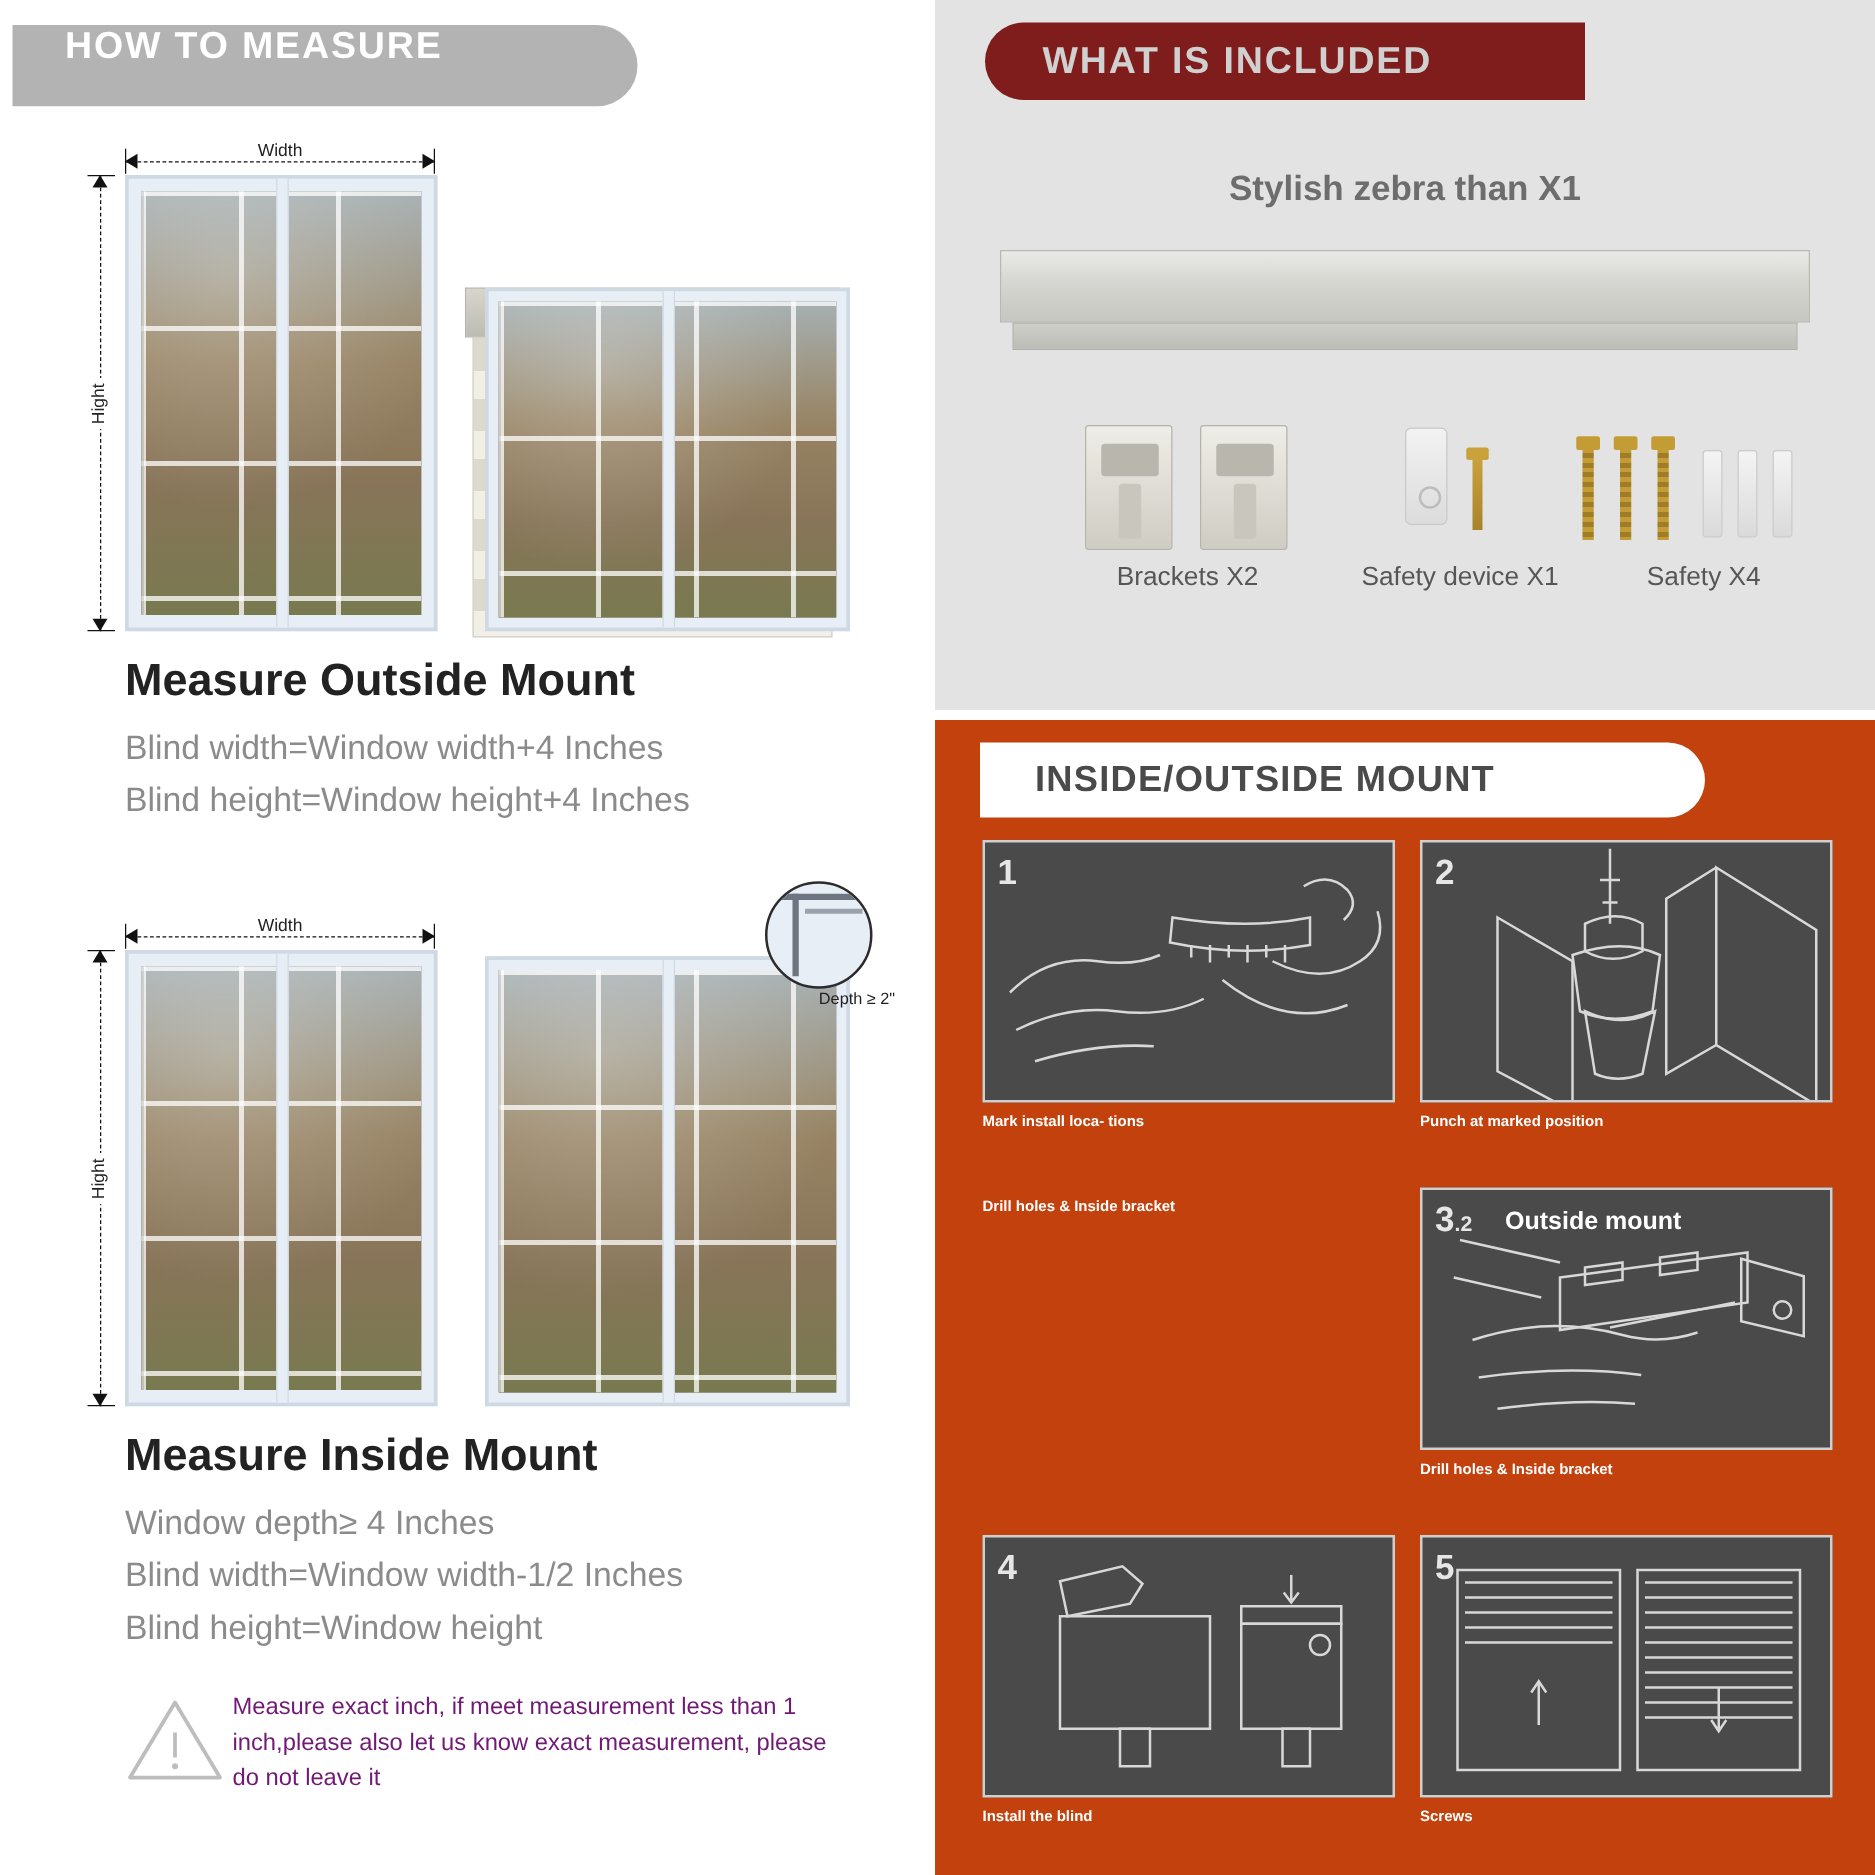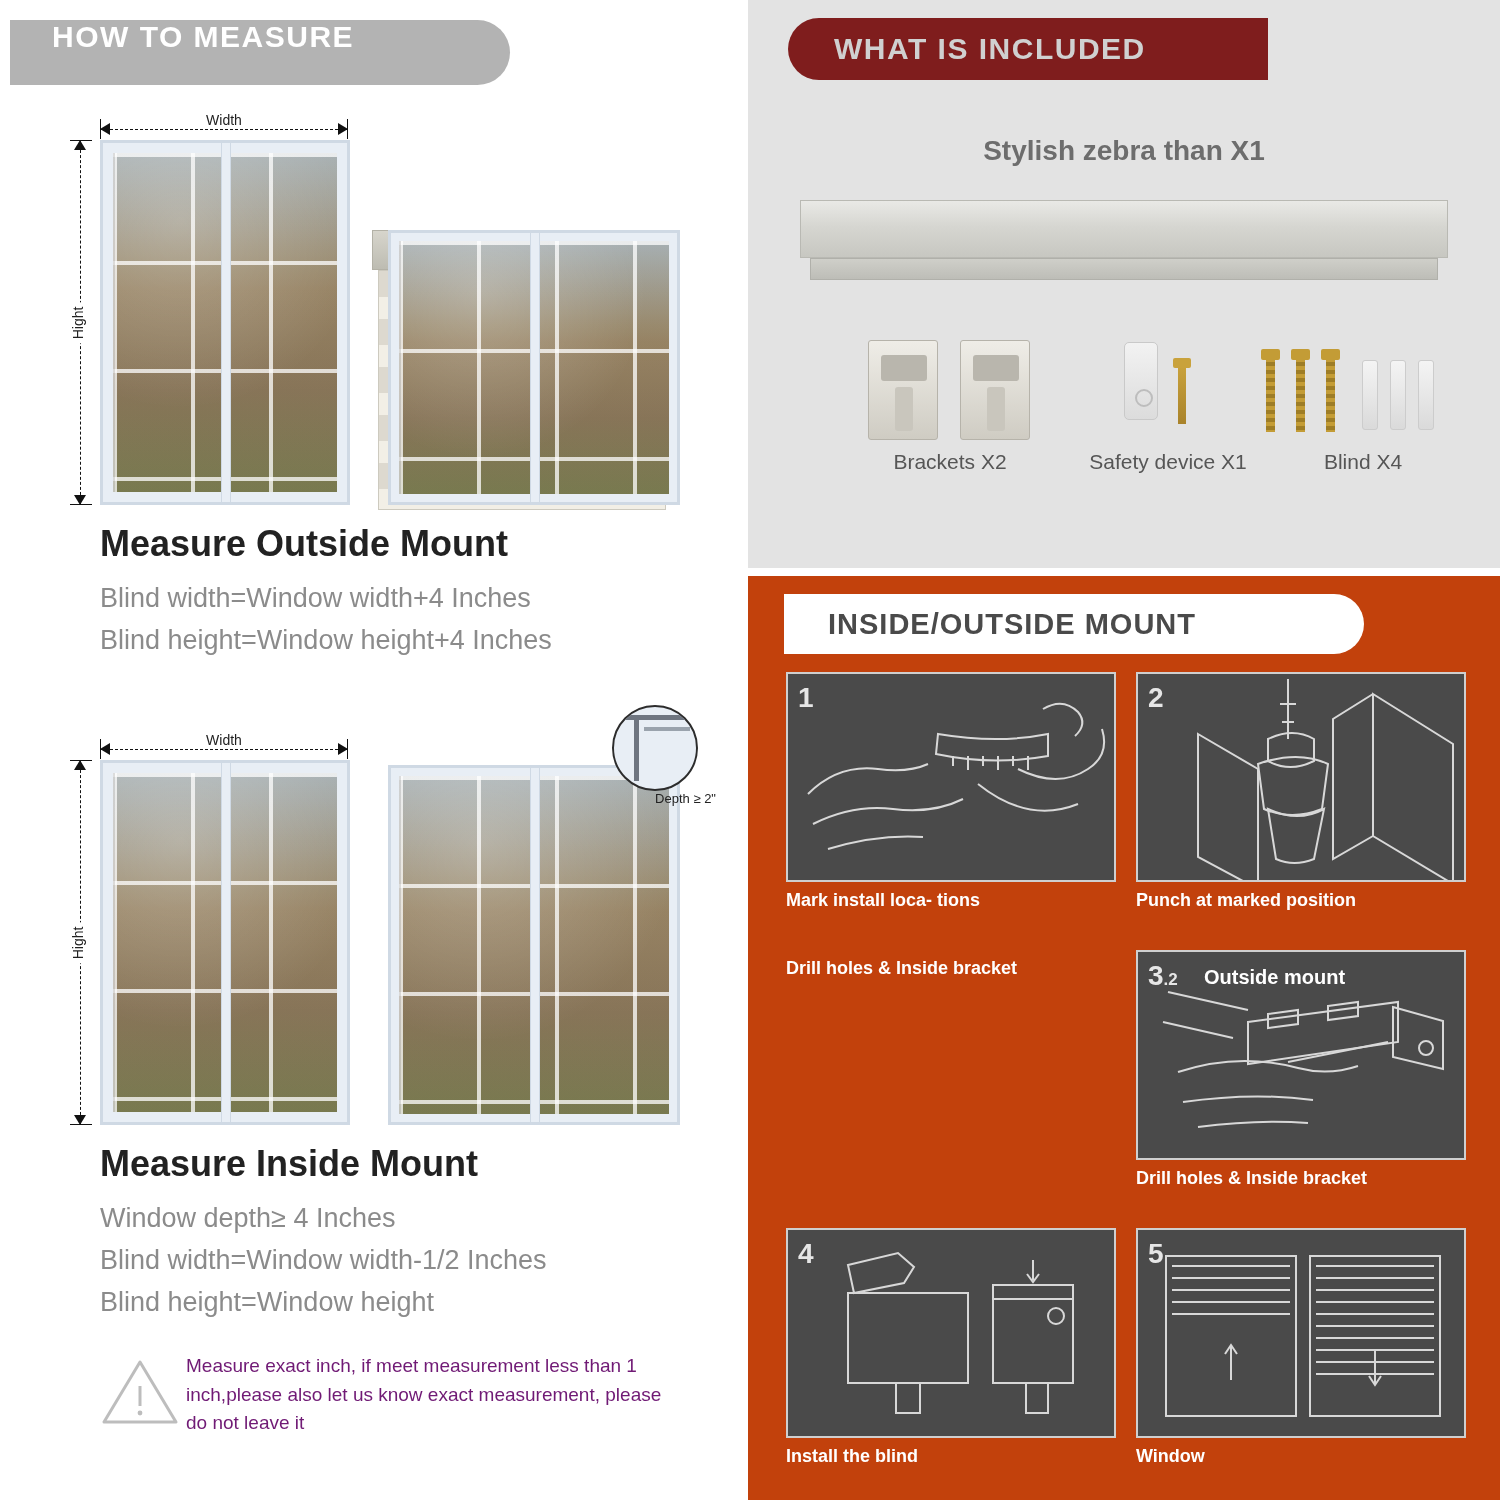--- a/index.html
+++ b/index.html
@@ -245,21 +245,21 @@
     overflow:hidden;
   }
   .num{
     position:absolute;left:10px;top:8px;font-size:28px;color:#e6e6e6;font-weight:bold;
   }
   .num small{font-size:17px;}
   .sublabel{
     position:absolute;left:66px;top:14px;font-size:20px;color:#ffffff;font-weight:bold;
   }
   .caption{
-    margin-top:8px;font-size:18px;color:#ffffff;font-weight:bold;
+    margin-top:8px;font-size:12px;color:#ffffff;font-weight:bold;
   }
   .s1{left:0;top:0;}
   .s2{left:350px;top:0;}
   .s3{left:0;top:278px;}
   .s4{left:350px;top:278px;}
   .s5{left:0;top:556px;}
   .s6{left:350px;top:556px;}
 </style>
 </head>
 <body>
@@ -396,21 +396,21 @@
 
         <div class="part p-screws">
           <div class="part-img">
             <div class="screw" style="left:28px;"></div>
             <div class="screw" style="left:58px;"></div>
             <div class="screw" style="left:88px;"></div>
             <div class="anchor" style="left:124px;"></div>
             <div class="anchor" style="left:152px;"></div>
             <div class="anchor" style="left:180px;"></div>
           </div>
-          <div class="part-lbl">Blind X4</div>
+          <div class="part-lbl">Safety X4</div>
         </div>
 
       </div>
     </div>
 
     <div class="panel-mount">
       <div class="hdr-mount">
         <span>INSIDE/OUTSIDE MOUNT</span>
       </div>
 
@@ -504,19 +504,19 @@
               <g fill="none" stroke="#d8d8d8" stroke-width="2">
                 <rect x="28" y="26" width="130" height="160"></rect>
                 <rect x="172" y="26" width="130" height="160"></rect>
                 <path d="M34 36 h118 M34 48 h118 M34 60 h118 M34 72 h118 M34 84 h118"></path>
                 <path d="M178 36 h118 M178 48 h118 M178 60 h118 M178 72 h118 M178 84 h118 M178 96 h118 M178 108 h118 M178 120 h118 M178 132 h118 M178 144 h118"></path>
                 <path d="M93 150 l0 -34 M87 124 l6 -9 l6 9"></path>
                 <path d="M237 120 l0 34 M231 146 l6 9 l6 -9"></path>
               </g>
             </svg>
           </div>
-          <div class="caption">Window</div>
+          <div class="caption">Screws</div>
         </div>
 
       </div>
     </div>
   </div>
 </div>
 
 </body></html>

